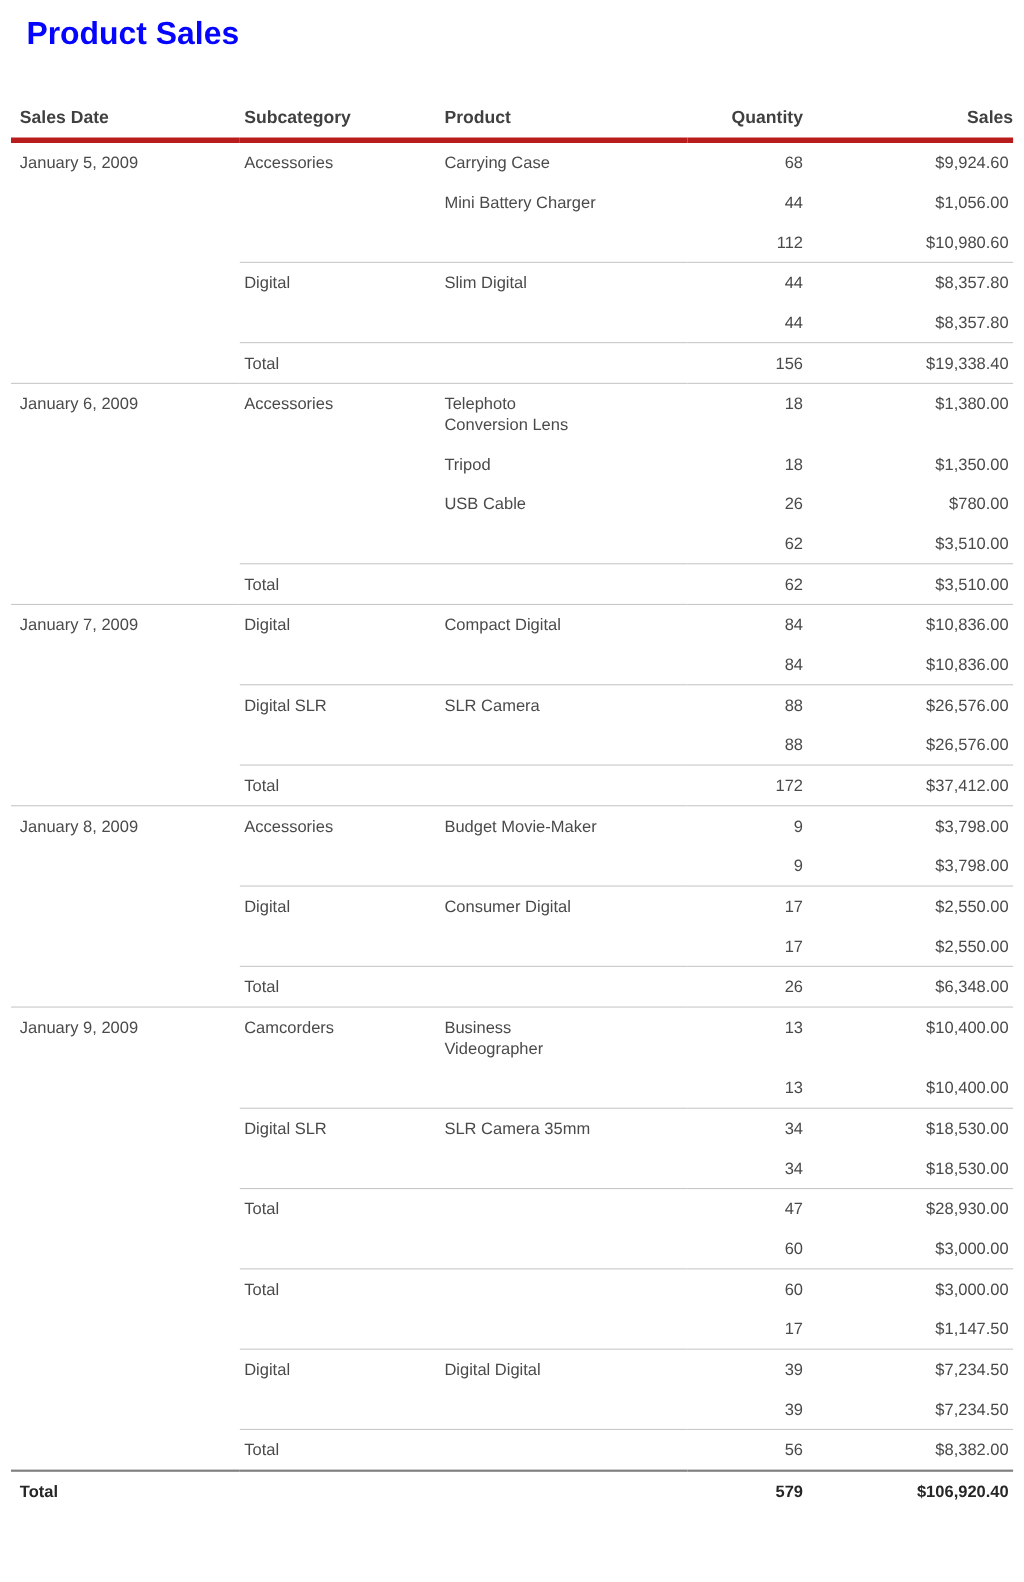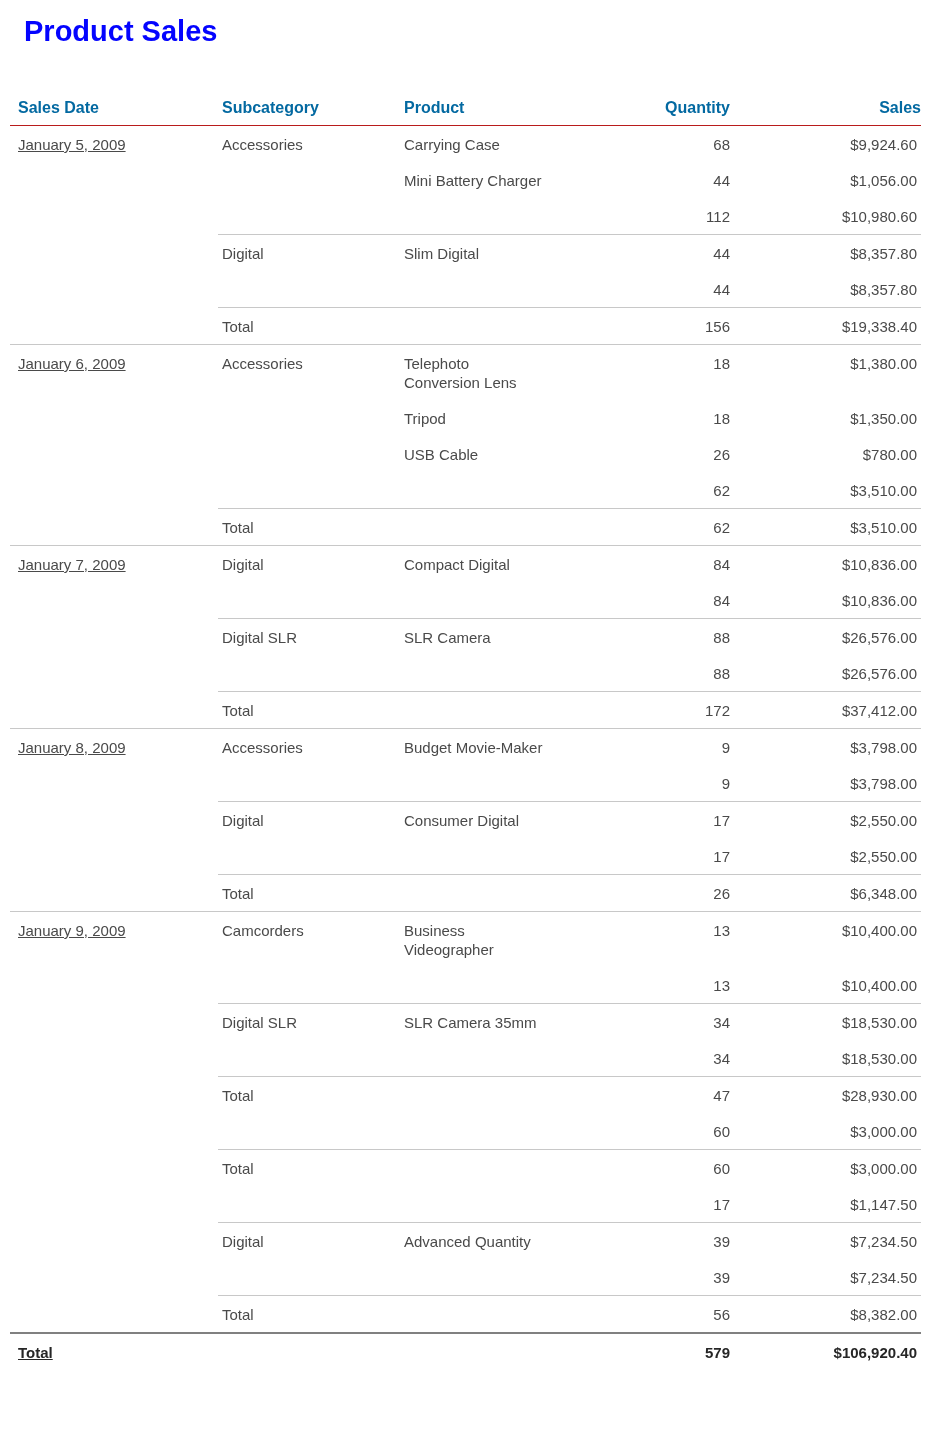--- a/index.html
+++ b/index.html
@@ -6,26 +6,26 @@
   body{font-family:"Liberation Sans", sans-serif;}
   .page{width:931px;height:1438px;overflow:hidden;background:#ffffff;position:relative;}
   .title{margin:0;padding:14px 0 0 24px;font-size:29px;line-height:34px;font-weight:bold;color:#0404ff;}
   .tablewrap{margin:50px 10px 0 10px;}
   table.report{border-collapse:collapse;table-layout:fixed;width:911px;}
   col.w-date{width:208px;}
   col.w-sub{width:182px;}
   col.w-prod{width:225px;}
   col.w-qty{width:105px;}
   col.w-sales{width:191px;}
-  th{font-size:16px;line-height:20px;font-weight:bold;color:#0369a1;text-align:left;
-     padding:0 0 7px 4px;border-bottom:1px solid #b91c1c;vertical-align:bottom;}
+  th{font-size:16px;line-height:20px;font-weight:bold;color:#404040;text-align:left;
+     padding:0 0 7px 4px;border-bottom:5px solid #b91c1c;vertical-align:bottom;}
   th.center{text-align:right;padding-left:0;}
   th.first{padding-left:8px;}
   td{font-size:15px;line-height:19px;color:#4a4a4a;padding:9px 0 8px 4px;vertical-align:top;}
-  td.c-date{padding-left:8px;text-decoration:underline;}
+  td.c-date{padding-left:8px;}
   td.c-product{white-space:pre-line;}
   td.c-quantity{text-align:right;padding-left:0;}
   td.c-sales{text-align:right;padding-left:0;padding-right:4px;}
   tr.b-full td{border-top:1px solid #c8c8c8;}
   tr.b-partial td:not(.c-date){border-top:1px solid #c8c8c8;}
   tr.b-heavy td{border-top:2px solid #808080;}
   tr.grand td{font-weight:bold;color:#262626;}
 </style>
 </head>
 <body>
@@ -252,21 +252,21 @@
           <tr class="">
             <td class="c-date"></td>
             <td class="c-subcategory"></td>
             <td class="c-product"></td>
             <td class="c-quantity">17</td>
             <td class="c-sales">$1,147.50</td>
           </tr>
           <tr class="b-partial">
             <td class="c-date"></td>
             <td class="c-subcategory">Digital</td>
-            <td class="c-product">Advanced Quantity</td>
+            <td class="c-product">Digital Digital</td>
             <td class="c-quantity">39</td>
             <td class="c-sales">$7,234.50</td>
           </tr>
           <tr class="">
             <td class="c-date"></td>
             <td class="c-subcategory"></td>
             <td class="c-product"></td>
             <td class="c-quantity">39</td>
             <td class="c-sales">$7,234.50</td>
           </tr>

